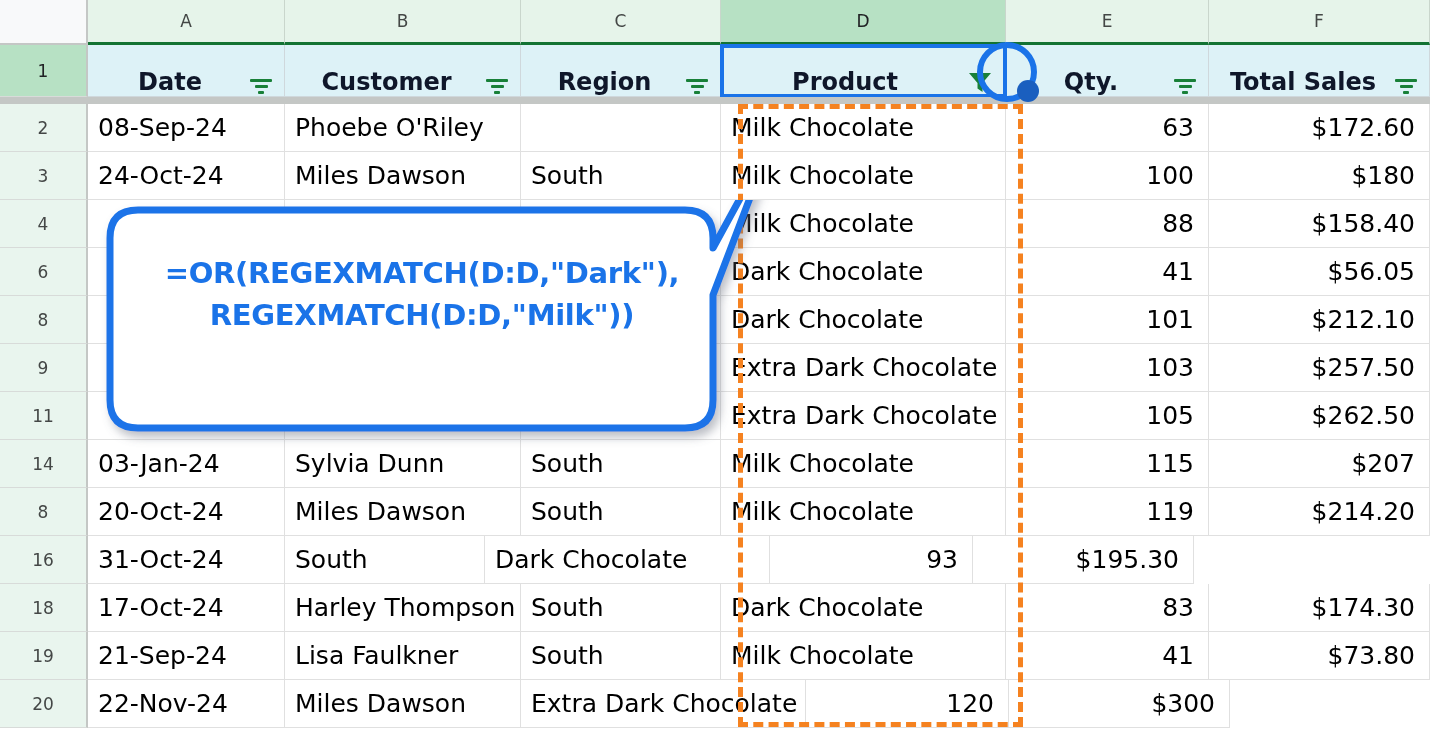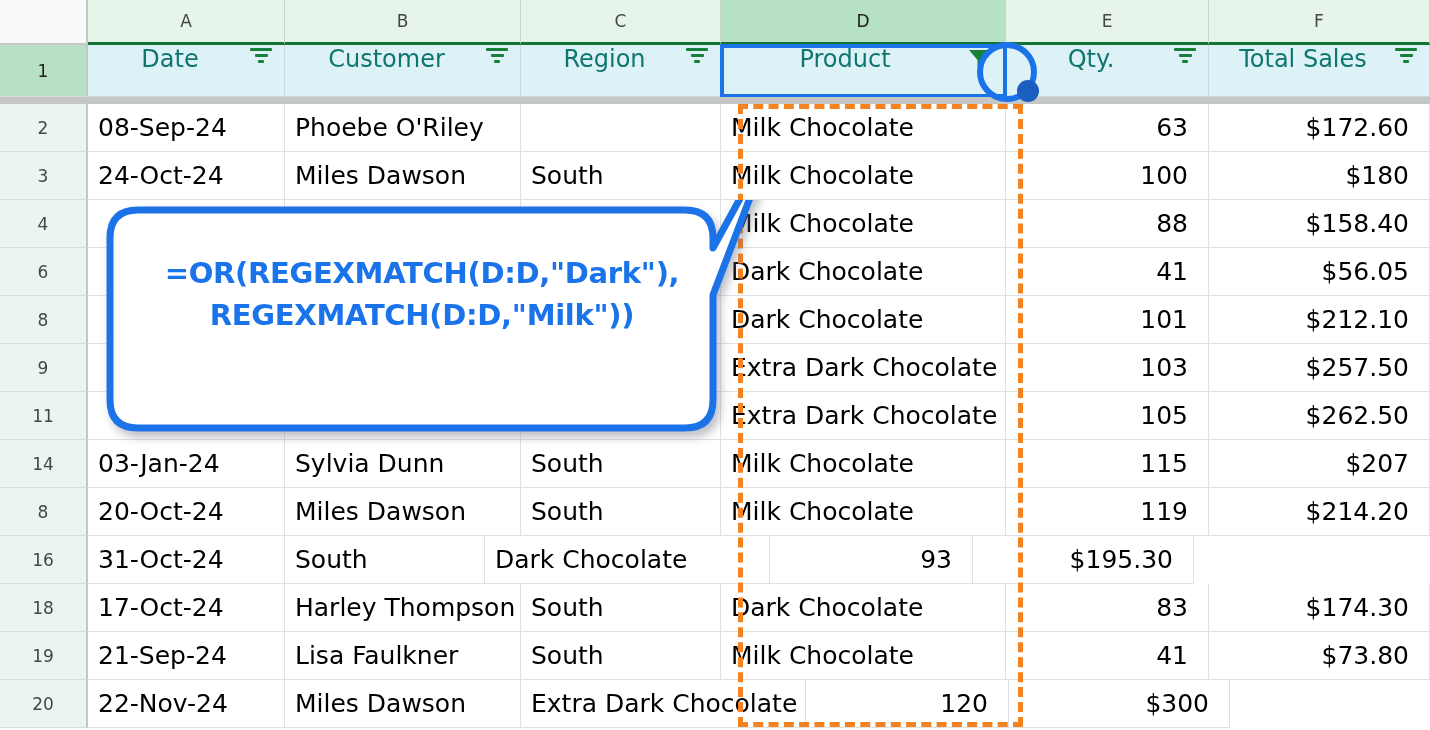--- a/index.html
+++ b/index.html
@@ -56,26 +56,26 @@
     border-bottom: 1px solid #d8dbd9;
     font-size: 17px; color: #444746;
   }
   .rowhead.selected { background: #b7e1c4; color:#202124; }
 
   .hcell {
     height: 52px;
     background: #ddf2f7;
     border-right: 1px solid #cfd8dc;
     border-bottom: 1px solid #cfd8dc;
-    display: flex; align-items: flex-start;
+    display: flex; align-items: flex-end;
     position: relative;
     padding: 0 10px;
-    font-weight: normal;
+    font-weight: bold;
     font-size: 24px;
-    color: #0f766e;
+    color: #0f172a;
   }
   .hcell .htext { flex: 1; text-align: center; }
 
   
   .filter-glyph {
     width: 26px; height: 20px;
     display: flex; flex-direction: column; align-items: center;
     justify-content: center; gap: 3px;
     flex: 0 0 auto;
     margin-left: 6px;
@@ -126,21 +126,21 @@
     background: #ffffff;
     border-right: 1px solid #e0e0e0;
     border-bottom: 1px solid #e0e0e0;
     display:flex; align-items:center;
     padding: 0 10px;
     font-size: 25px;
     color: #000000;
     overflow: hidden;
     white-space: nowrap;
   }
-  .dcell.num { justify-content: flex-end; padding-right: 20px; }
+  .dcell.num { justify-content: flex-end; padding-right: 14px; }
   .dcell.txt { justify-content: flex-start; align-items: center; }
 
   
   .w-a { width: 197px; }
   .w-b { width: 236px; }
   .w-c { width: 200px; }
   .w-d { width: 285px; }
   .w-e { width: 203px; }
   .w-f { width: 221px; }
 

